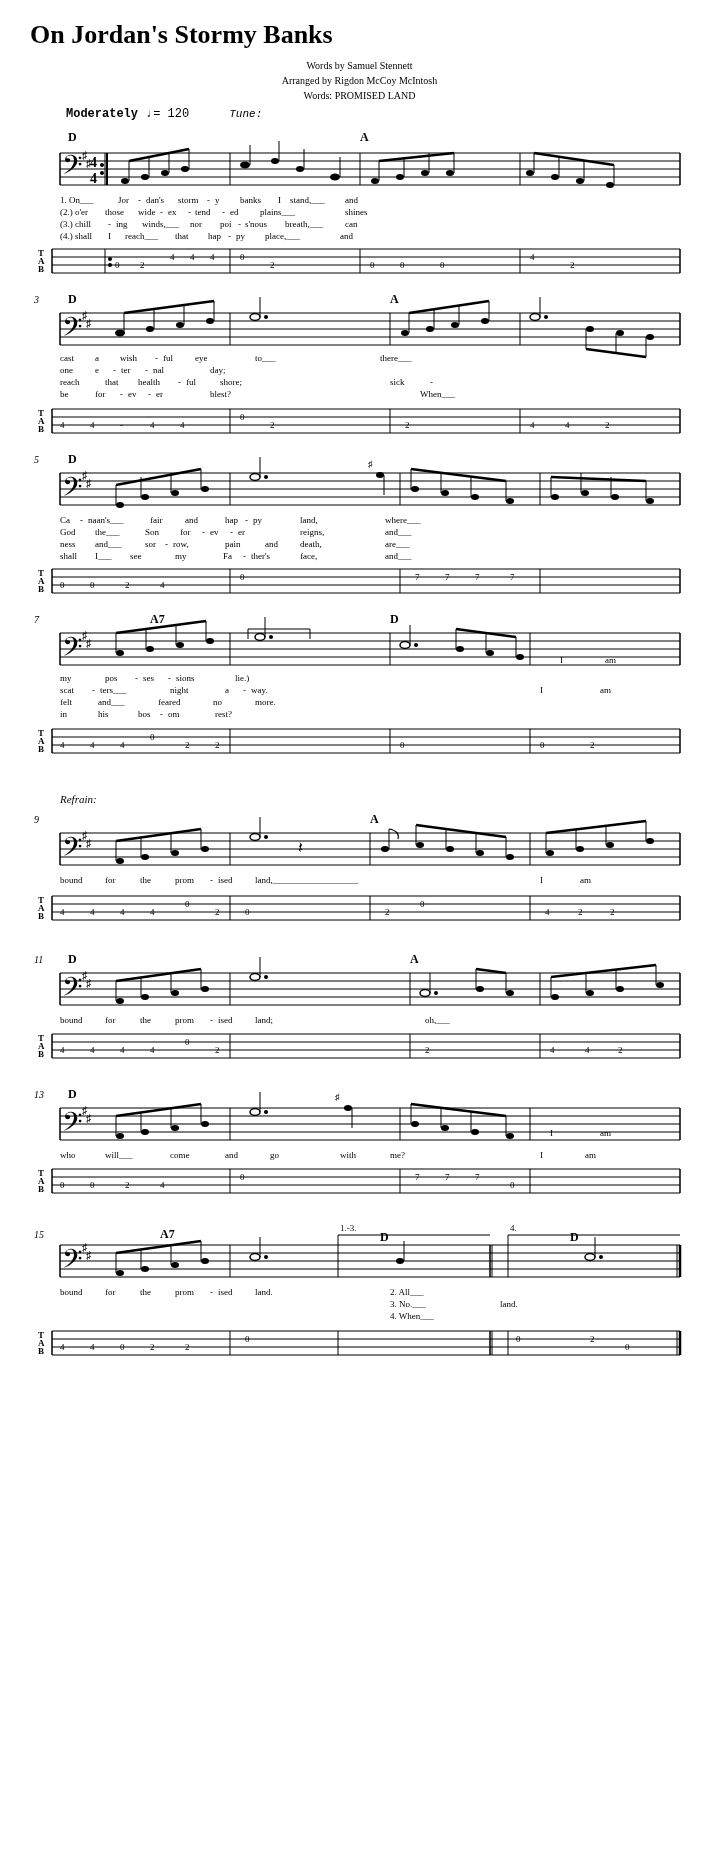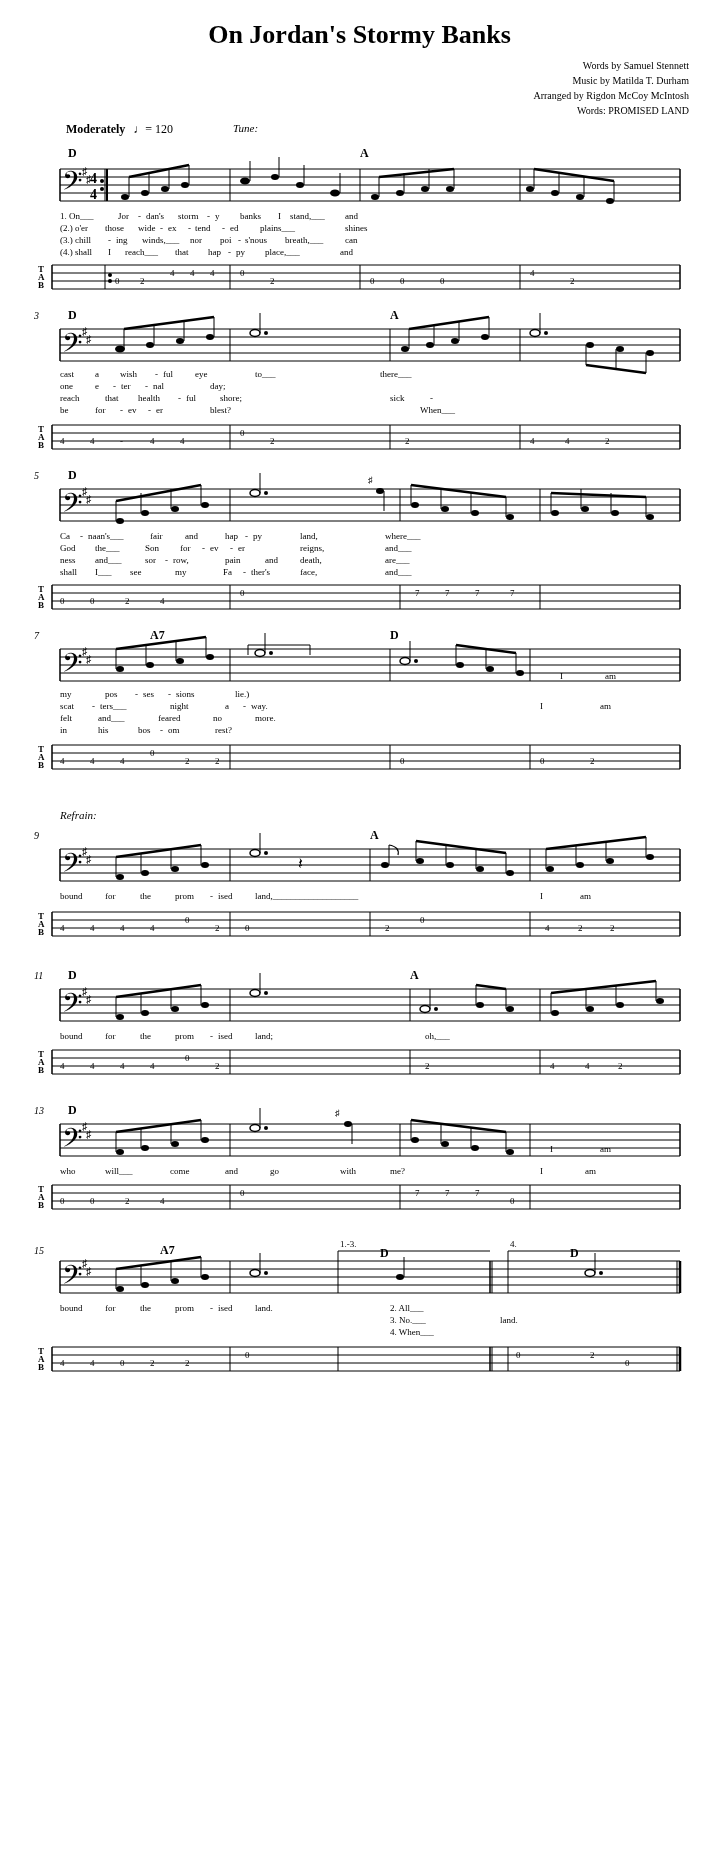--- a/index.html
+++ b/index.html
@@ -12,29 +12,29 @@
       overflow-x: hidden;
     }
 
     .page {
       width: 719px;
       padding: 20px 30px 40px 30px;
       background: #fff;
     }
 
     .title {
-      text-align: center;
+      text-align: left;
       font-size: 26px;
       font-weight: bold;
       margin-bottom: 8px;
       font-family: 'Times New Roman', Times, serif;
     }
 
     .credits {
-      text-align: right;
+      text-align: center;
       font-size: 10px;
       line-height: 1.5;
       margin-bottom: 4px;
     }
 
     .tempo-text {
       font-weight: bold;
       font-size: 12px;
       margin-right: 8px;
     }
@@ -47,28 +47,27 @@
   </style>
 </head>
 <body>
 
 <div class="page">
 
   <h1 class="title">On Jordan's Stormy Banks</h1>
 
   <div class="credits">
     <div>Words by Samuel Stennett</div>
-    <div>Music by Matilda T. Durham</div>
     <div>Arranged by Rigdon McCoy McIntosh</div>
     <div>Words: PROMISED LAND</div>
   </div>
 
-  <div style="display:flex; align-items:flex-start; margin-bottom:2px; margin-left:36px;">
+  <div style="display:flex; align-items:center; margin-bottom:2px; margin-left:36px;font-family:Liberation Mono, monospace;">
     <span class="tempo-text">Moderately</span>
-    <span style="font-size:12px; margin-right:60px;">♩= 120</span>
+    <span style="font-size:12px; margin-right:40px;">♩= 120</span>
     <span style="font-size:11px; font-style:italic;">Tune:</span>
   </div>
 
   <svg width="659" height="1700" viewBox="0 0 659 1700" style="display:block; margin-left:0;">
 
     <text x="38" y="18" font-size="12" font-weight="bold" font-family="Times New Roman">D</text>
     <text x="330" y="18" font-size="12" font-weight="bold" font-family="Times New Roman">A</text>
 
     <line x1="30" y1="30" x2="650" y2="30" stroke="black" stroke-width="1"></line>
     <line x1="30" y1="38" x2="650" y2="38" stroke="black" stroke-width="1"></line>

